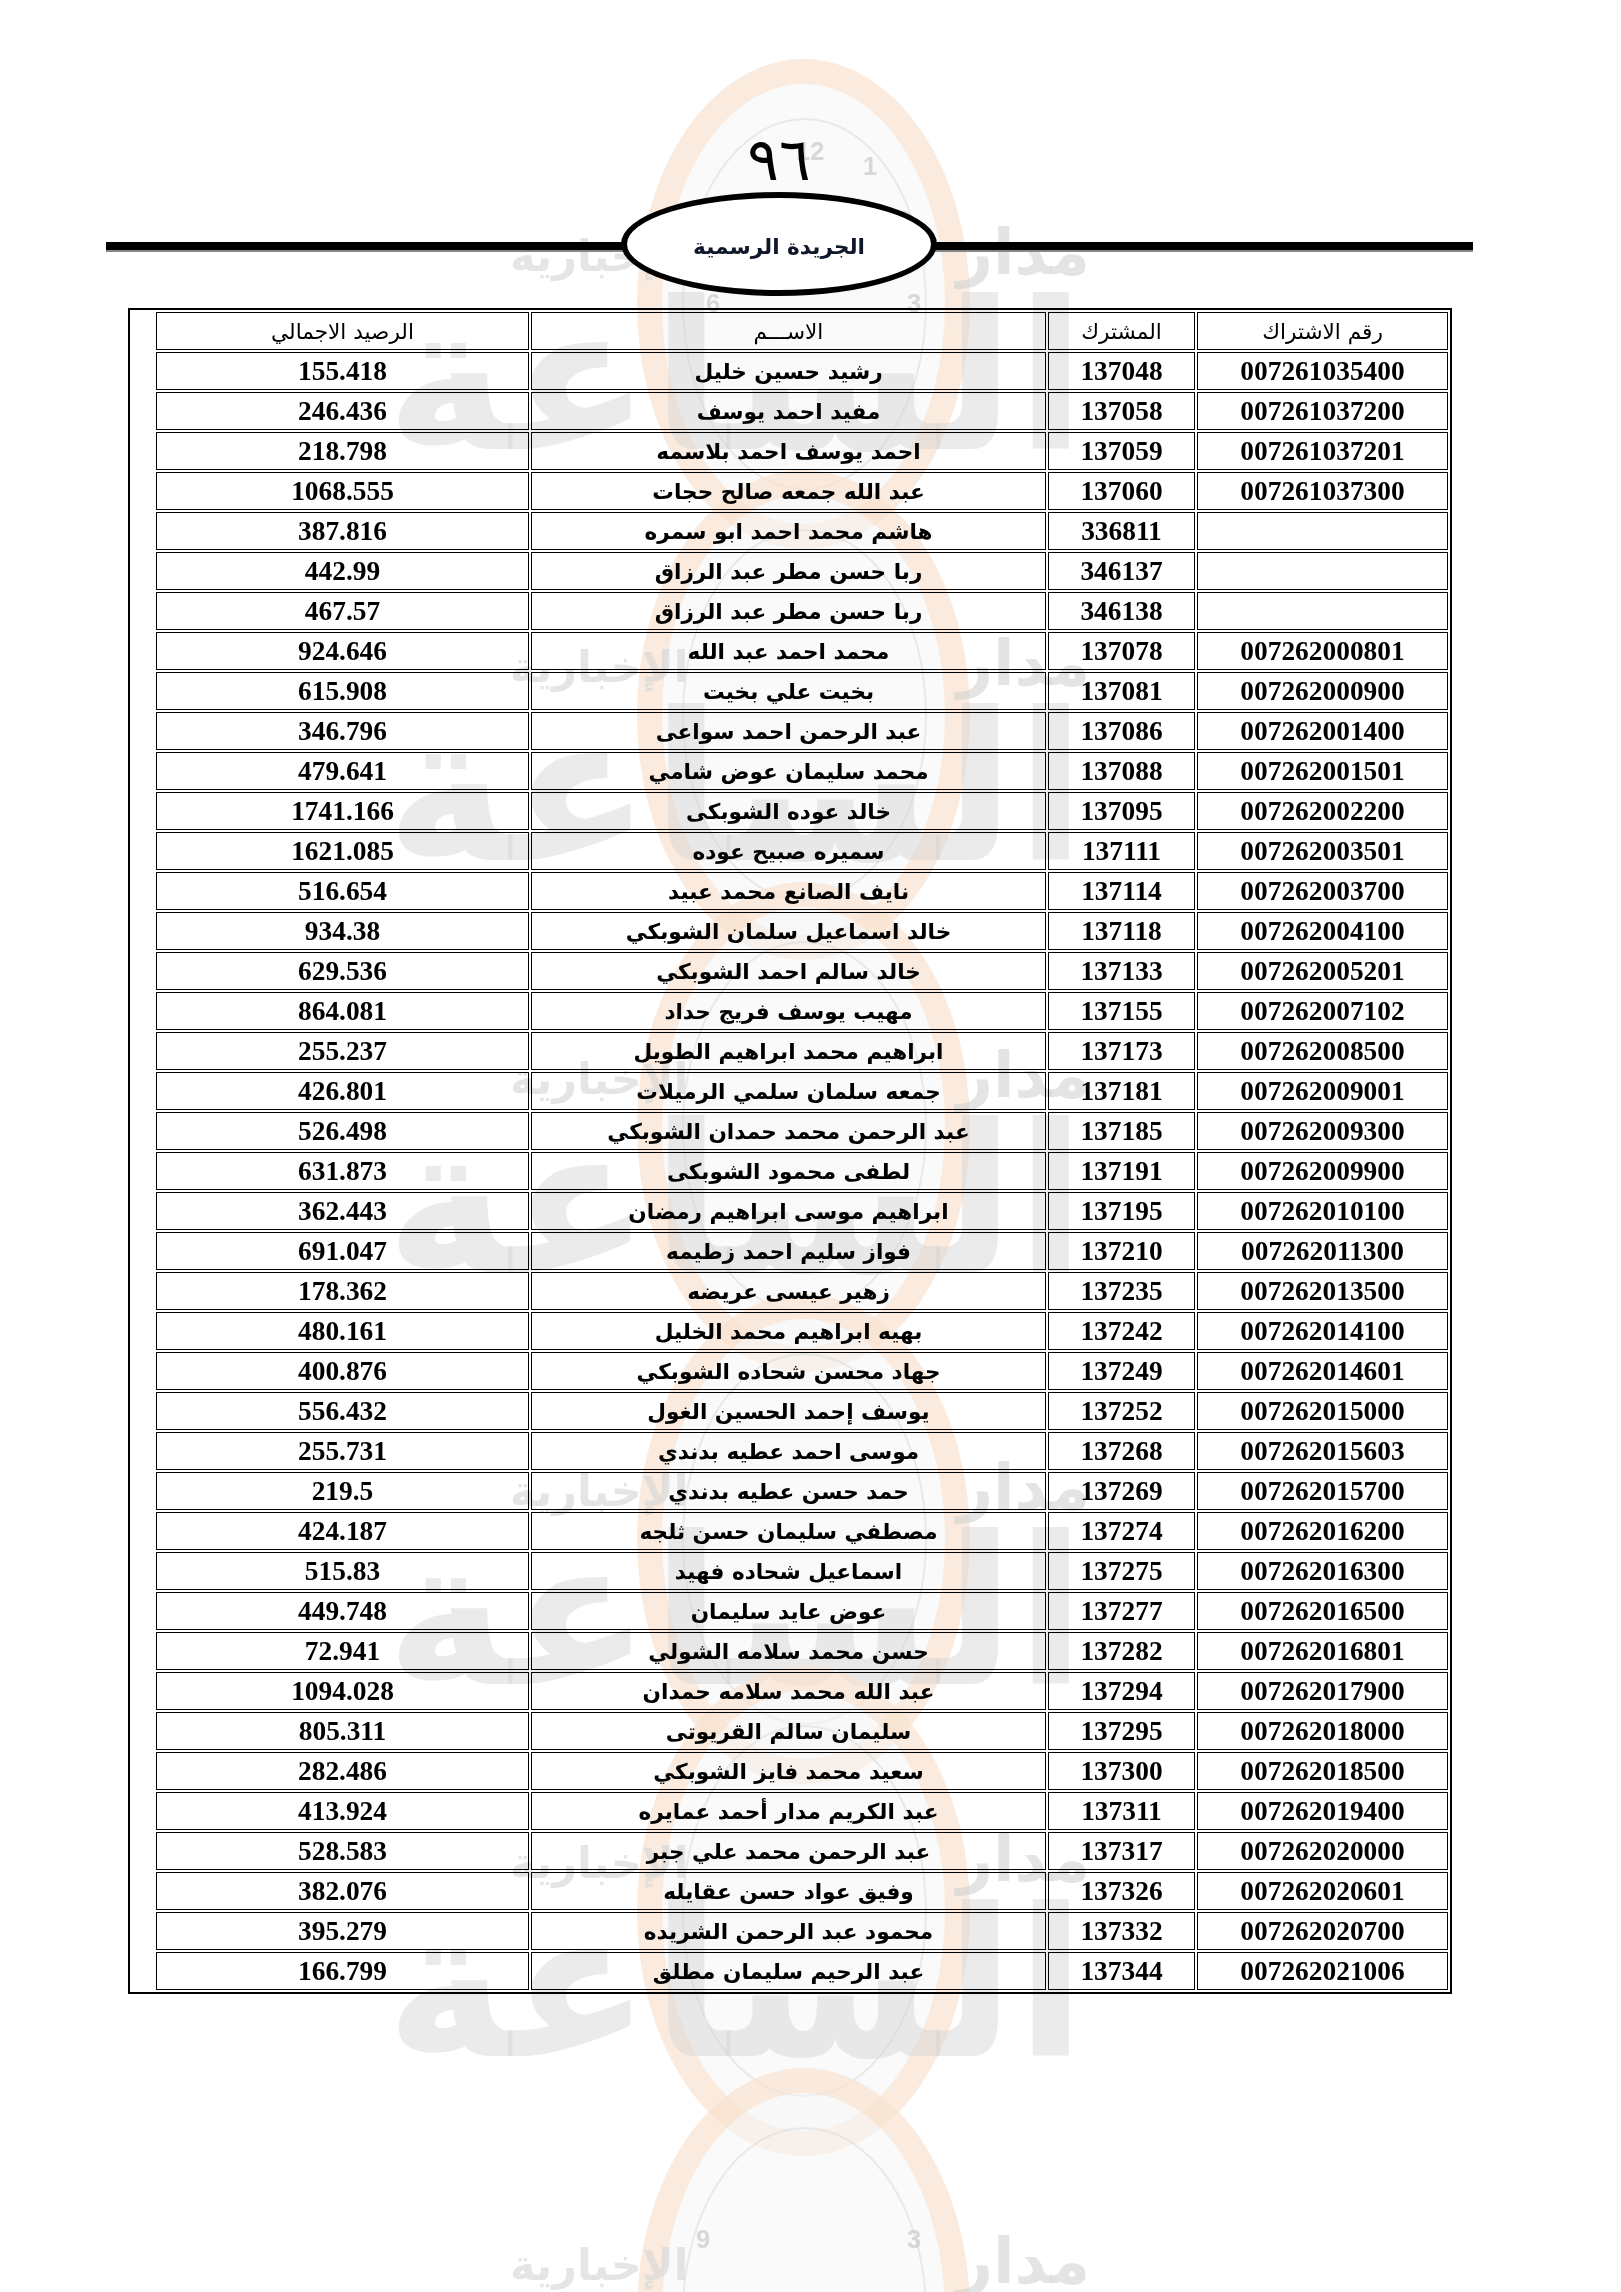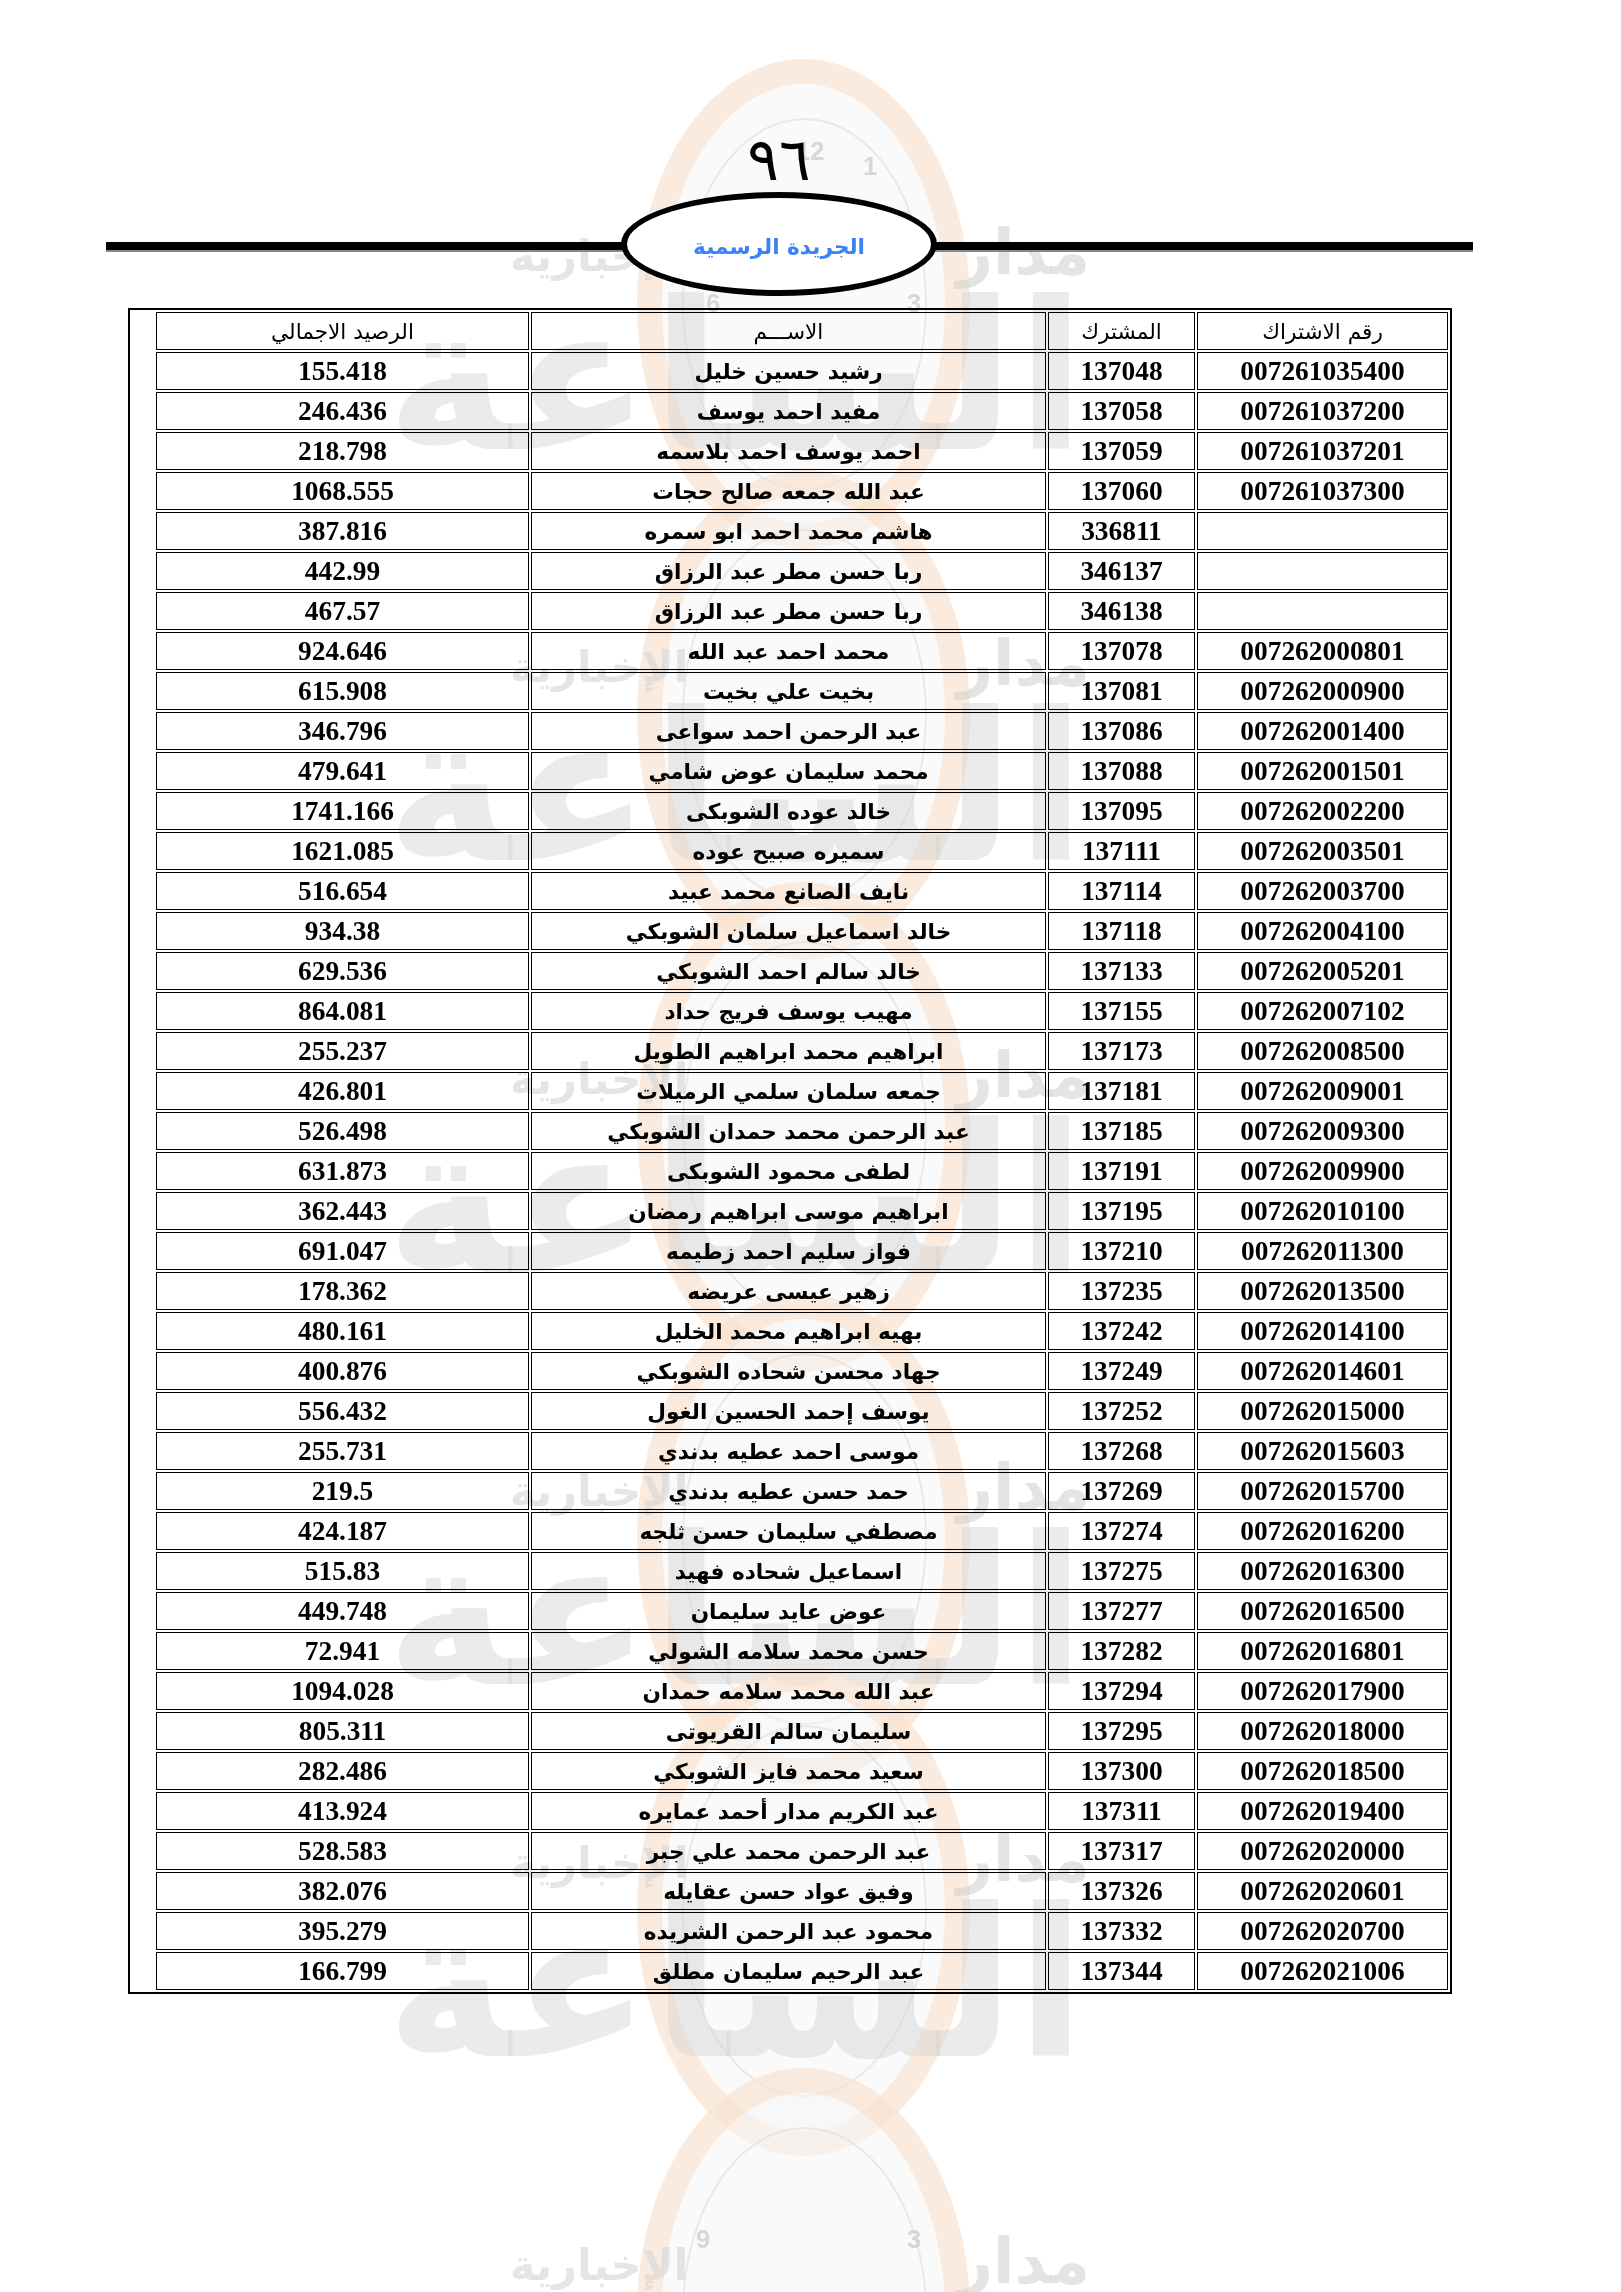--- a/index.html
+++ b/index.html
@@ -15,21 +15,21 @@
   .wm .txt-small { position: absolute; left: 0; top: 172px; font-family: "DejaVu Sans", sans-serif; font-weight: bold; font-size: 43px; color: rgba(215,215,215,0.65); direction: rtl; }
   .wm .txt-top { position: absolute; right: 8px; top: 157px; font-family: "DejaVu Sans", sans-serif; font-weight: bold; font-size: 63px; color: rgba(210,210,210,0.6); direction: rtl; }
   .wm .txt-big { position: absolute; left: 8px; top: 216px; font-family: "DejaVu Sans", sans-serif; font-weight: bold; font-size: 206px; line-height: 1; color: rgba(210,210,210,0.45); direction: rtl; width: 568px; text-align: center; }
 
   
   .page-number { position: absolute; left: 725px; top: 125px; width: 108px; text-align: center;
                  font-family: "DejaVu Sans", sans-serif; font-weight: normal; font-size: 59px; line-height: 69px; color: #000; }
   .rule { position: absolute; left: 106px; top: 242px; width: 1367px; height: 7.8px; background: #000; box-shadow: 0 2px 0 #888; }
   .ellipse { position: absolute; left: 621px; top: 192px; width: 316px; height: 104px; border: 6.9px solid #000; border-radius: 50%;
              background: #fff; box-sizing: border-box; display: flex; align-items: center; justify-content: center; }
-  .ellipse span { font-family: "DejaVu Sans", sans-serif; font-size: 21.6px; font-weight: bold; color: #3b82f6; direction: rtl; margin-top: 5.9px; }
+  .ellipse span { font-family: "DejaVu Sans", sans-serif; font-size: 21.6px; font-weight: bold; color: #0f172a; direction: rtl; margin-top: 5.9px; }
 
   
   .tbl-wrap { position: absolute; left: 128px; top: 308px; width: 1286px; }
   table { border-collapse: separate; border-spacing: 2px; width: 100%; border: 2px solid #000; table-layout: fixed; background: transparent; padding-left: 24px; }
   td, th { border: 1px solid #000; padding: 0; text-align: center; height: 38px; box-sizing: border-box; overflow: hidden; white-space: nowrap; }
   th { font-family: "DejaVu Sans", sans-serif; font-weight: normal; font-size: 21.6px; height: 38px; }
   td.num { font-family: "Liberation Serif", serif; font-weight: bold; font-size: 27.4px; }
   td.name { font-family: "DejaVu Sans", sans-serif; font-weight: bold; font-size: 21.6px; direction: rtl; margin-top: 28px; }
   col.c-bal { width: 373px; }
   col.c-name { width: 515px; }

